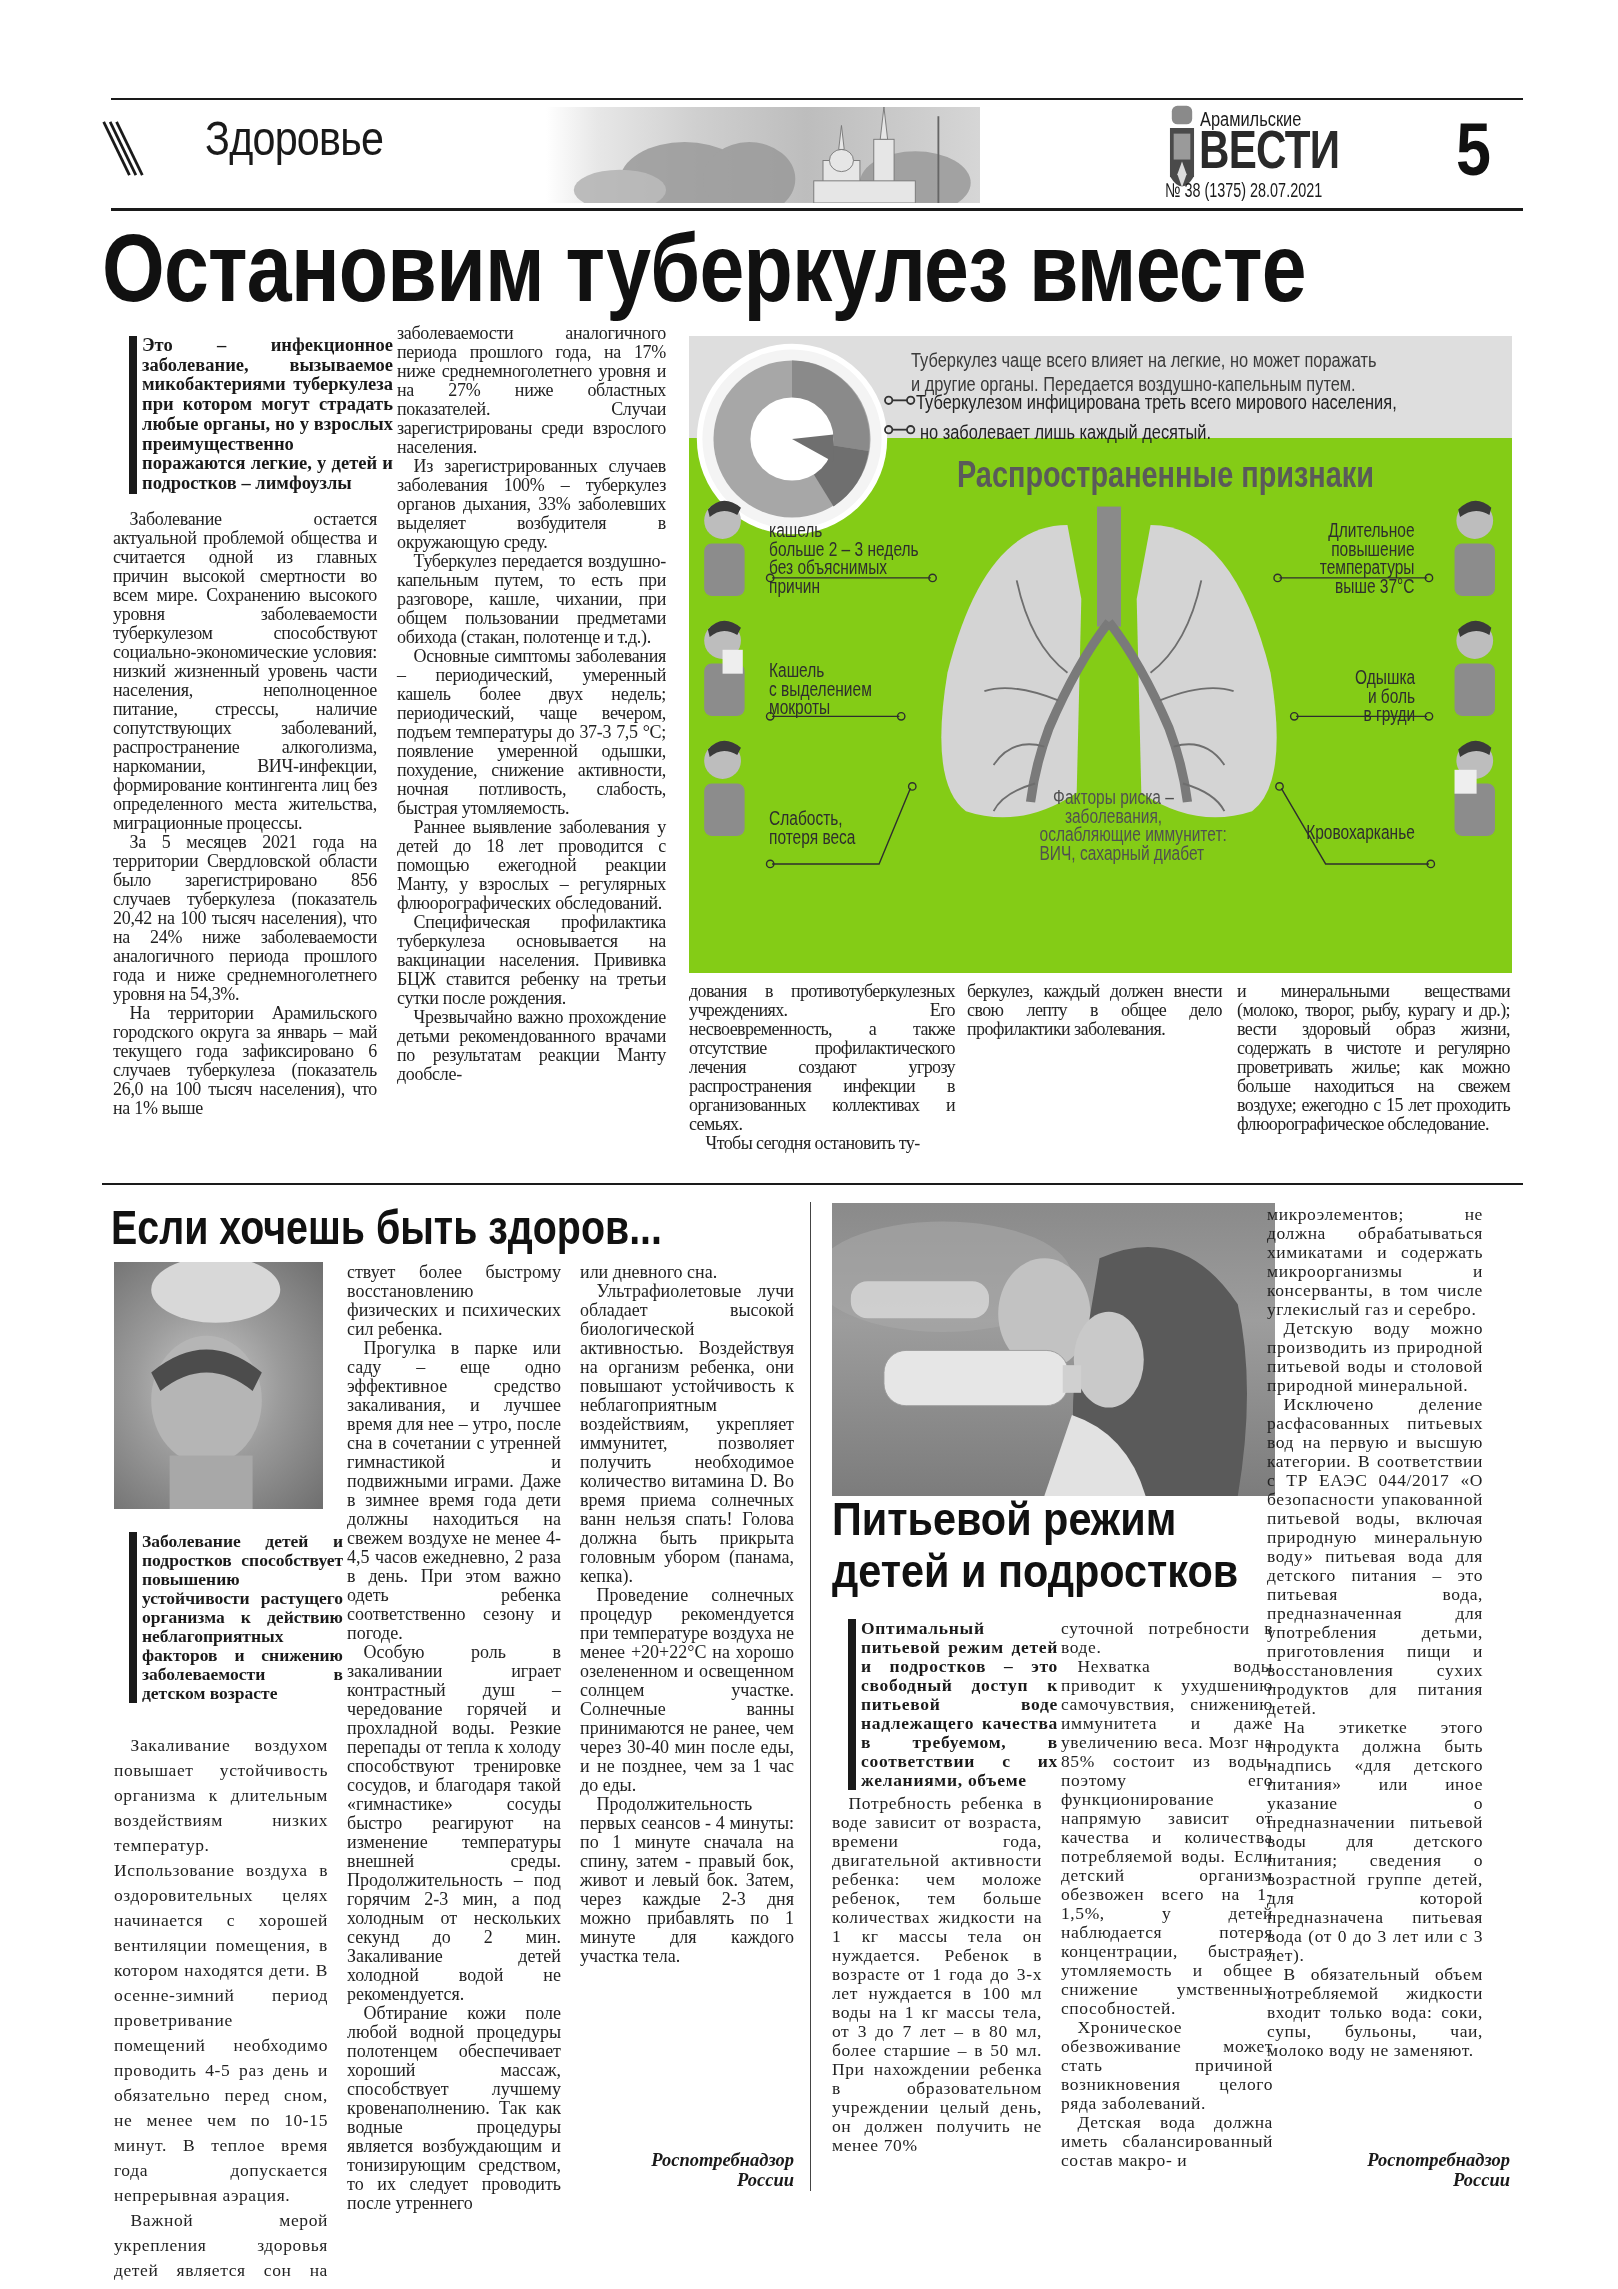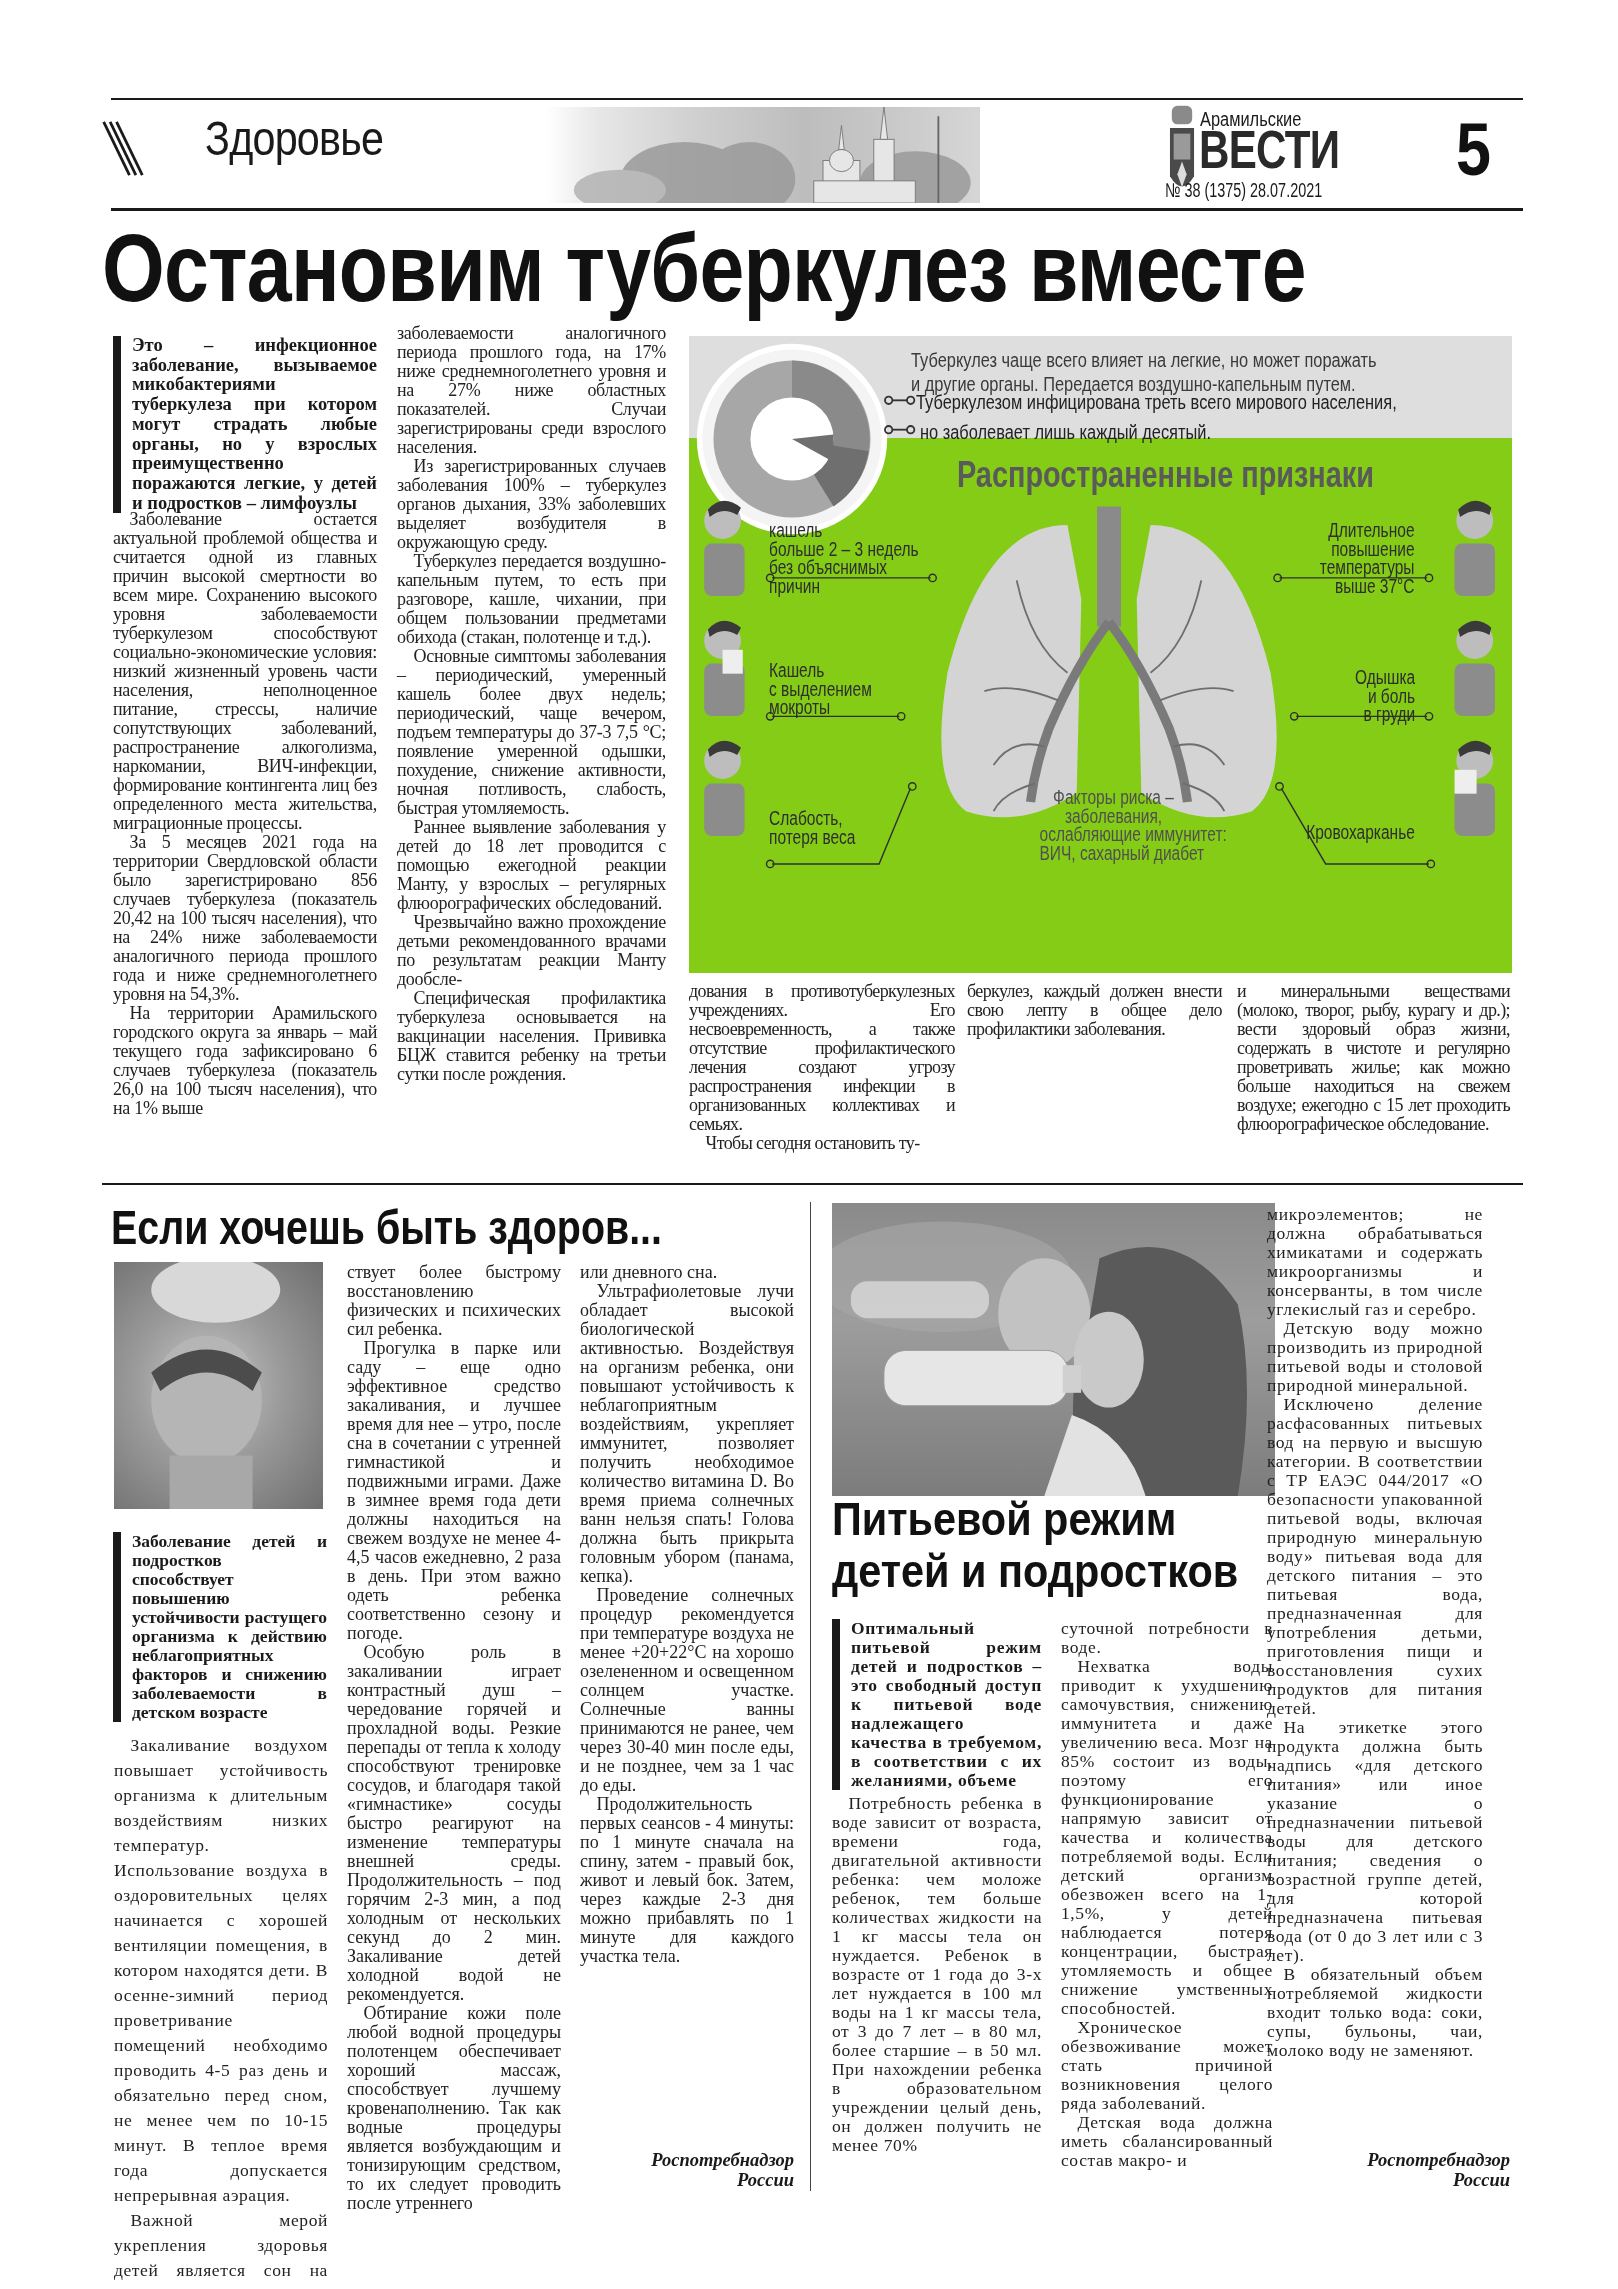--- a/index.html
+++ b/index.html
@@ -23,21 +23,21 @@
   .headline-main { position:absolute; left:102px; top:220px; width:1421px; font-family:"Liberation Sans", sans-serif; font-weight:bold; font-size:96px; line-height:1; color:#111; letter-spacing:-0.9px; transform:scaleX(0.84); transform-origin:left; white-space:nowrap; }
 
   
   .col { position:absolute; font-size:18px; line-height:19px; text-align:justify; color:#222; hyphens:manual; }
   .col p { text-indent: 16.6px; }
   .col p.noind { text-indent: 0; }
   .cond { font-family:"Liberation Serif", serif; }
   .narrow p { letter-spacing:-0.3px; }
   .wide p { letter-spacing:0.6px; }
 
-  .lead { position:absolute; border-left:8.3px solid #1a1a1a; padding-left:11px; font-weight:bold; font-size:18.5px; line-height:19.7px; text-align:justify; color:#1a1a1a; }
+  .lead { position:absolute; border-left:8.3px solid #1a1a1a; padding-left:5px; font-weight:bold; font-size:18.5px; line-height:19.7px; text-align:justify; color:#1a1a1a;margin-left:16px; }
 
   
   .info { position:absolute; left:689px; top:336px; width:823px; height:637px; background:#84cc16; overflow:hidden; }
   .info-top { position:absolute; left:0; top:0; width:823px; height:102px; background:#dedede; }
   .info-text { position:absolute; font-family:"Liberation Sans", sans-serif; color:#3a3a3a; transform:scaleX(0.82); transform-origin:left; white-space:nowrap; }
   .info-title { position:absolute; left:268px; top:118px; font-family:"Liberation Sans", sans-serif; font-weight:bold; font-size:37px; color:#5a5a5a; transform:scaleX(0.78); transform-origin:left; white-space:nowrap; }
   .info-label { position:absolute; font-family:"Liberation Sans", sans-serif; font-size:19.4px; line-height:18.5px; color:#2e2e2e; transform:scaleX(0.8); white-space:nowrap; }
   .info-label.left { transform-origin:left; }
   .info-label.right { transform-origin:right; text-align:right; }
   .info-label.center { transform-origin:center; text-align:center; color:#505050; }
@@ -105,22 +105,22 @@
   <p>За 5 месяцев 2021 года на территории Свердловской области было зарегистрировано 856 случаев туберкулеза (показатель 20,42 на 100 тысяч населения), что на 24% ниже заболеваемости аналогичного периода прошлого года и ниже среднемноголетнего уровня на 54,3%.</p>
   <p>На территории Арамильского городского округа за январь – май текущего года зафиксировано 6 случаев туберкулеза (показатель 26,0 на 100 тысяч населения), что на 1% выше</p>
 </div>
 
 <div class="col narrow" style="left:397px;top:324px;width:269px;">
   <p class="noind">заболеваемости аналогичного периода прошлого года, на 17% ниже среднемноголетнего уровня и на 27% ниже областных показателей. Случаи зарегистрированы среди взрослого населения.</p>
   <p>Из зарегистрированных случаев заболевания 100% – туберкулез органов дыхания, 33% заболевших выделяет возбудителя в окружающую среду.</p>
   <p>Туберкулез передается воздушно-капельным путем, то есть при разговоре, кашле, чихании, при общем пользовании предметами обихода (стакан, полотенце и т.д.).</p>
   <p>Основные симптомы заболевания – периодический, умеренный кашель более двух недель; периодический, чаще вечером, подъем температуры до 37-3 7,5 °С; появление умеренной одышки, похудение, снижение активности, ночная потливость, слабость, быстрая утомляемость.</p>
   <p>Раннее выявление заболевания у детей до 18 лет проводится с помощью ежегодной реакции Манту, у взрослых – регулярных флюорографических обследований.</p>
+  <p>Специфическая профилактика туберкулеза основывается на вакцинации населения. Прививка БЦЖ ставится ребенку на третьи сутки после рождения.</p>
   <p>Чрезвычайно важно прохождение детьми рекомендованного врачами по результатам реакции Манту дообсле-</p>
-  <p>Специфическая профилактика туберкулеза основывается на вакцинации населения. Прививка БЦЖ ставится ребенку на третьи сутки после рождения.</p>
 </div>
 
 <div class="info">
   <div class="info-top"></div>
 
   <svg class="abs" style="left:5.5px;top:5.5px;" width="194" height="194" viewBox="0 0 210 210">
     <circle cx="105" cy="105" r="100" fill="#f4f4f4" stroke="#ffffff" stroke-width="6"></circle>
     <circle cx="105" cy="105" r="85" fill="#a7a7a7"></circle>
     <path d="M105 105 L105 20 A85 85 0 0 1 188 118 Z" fill="#8a8a8a"></path>
     <path d="M105 105 L188 118 A85 85 0 0 1 150 178 Z" fill="#6f6f6f"></path>

